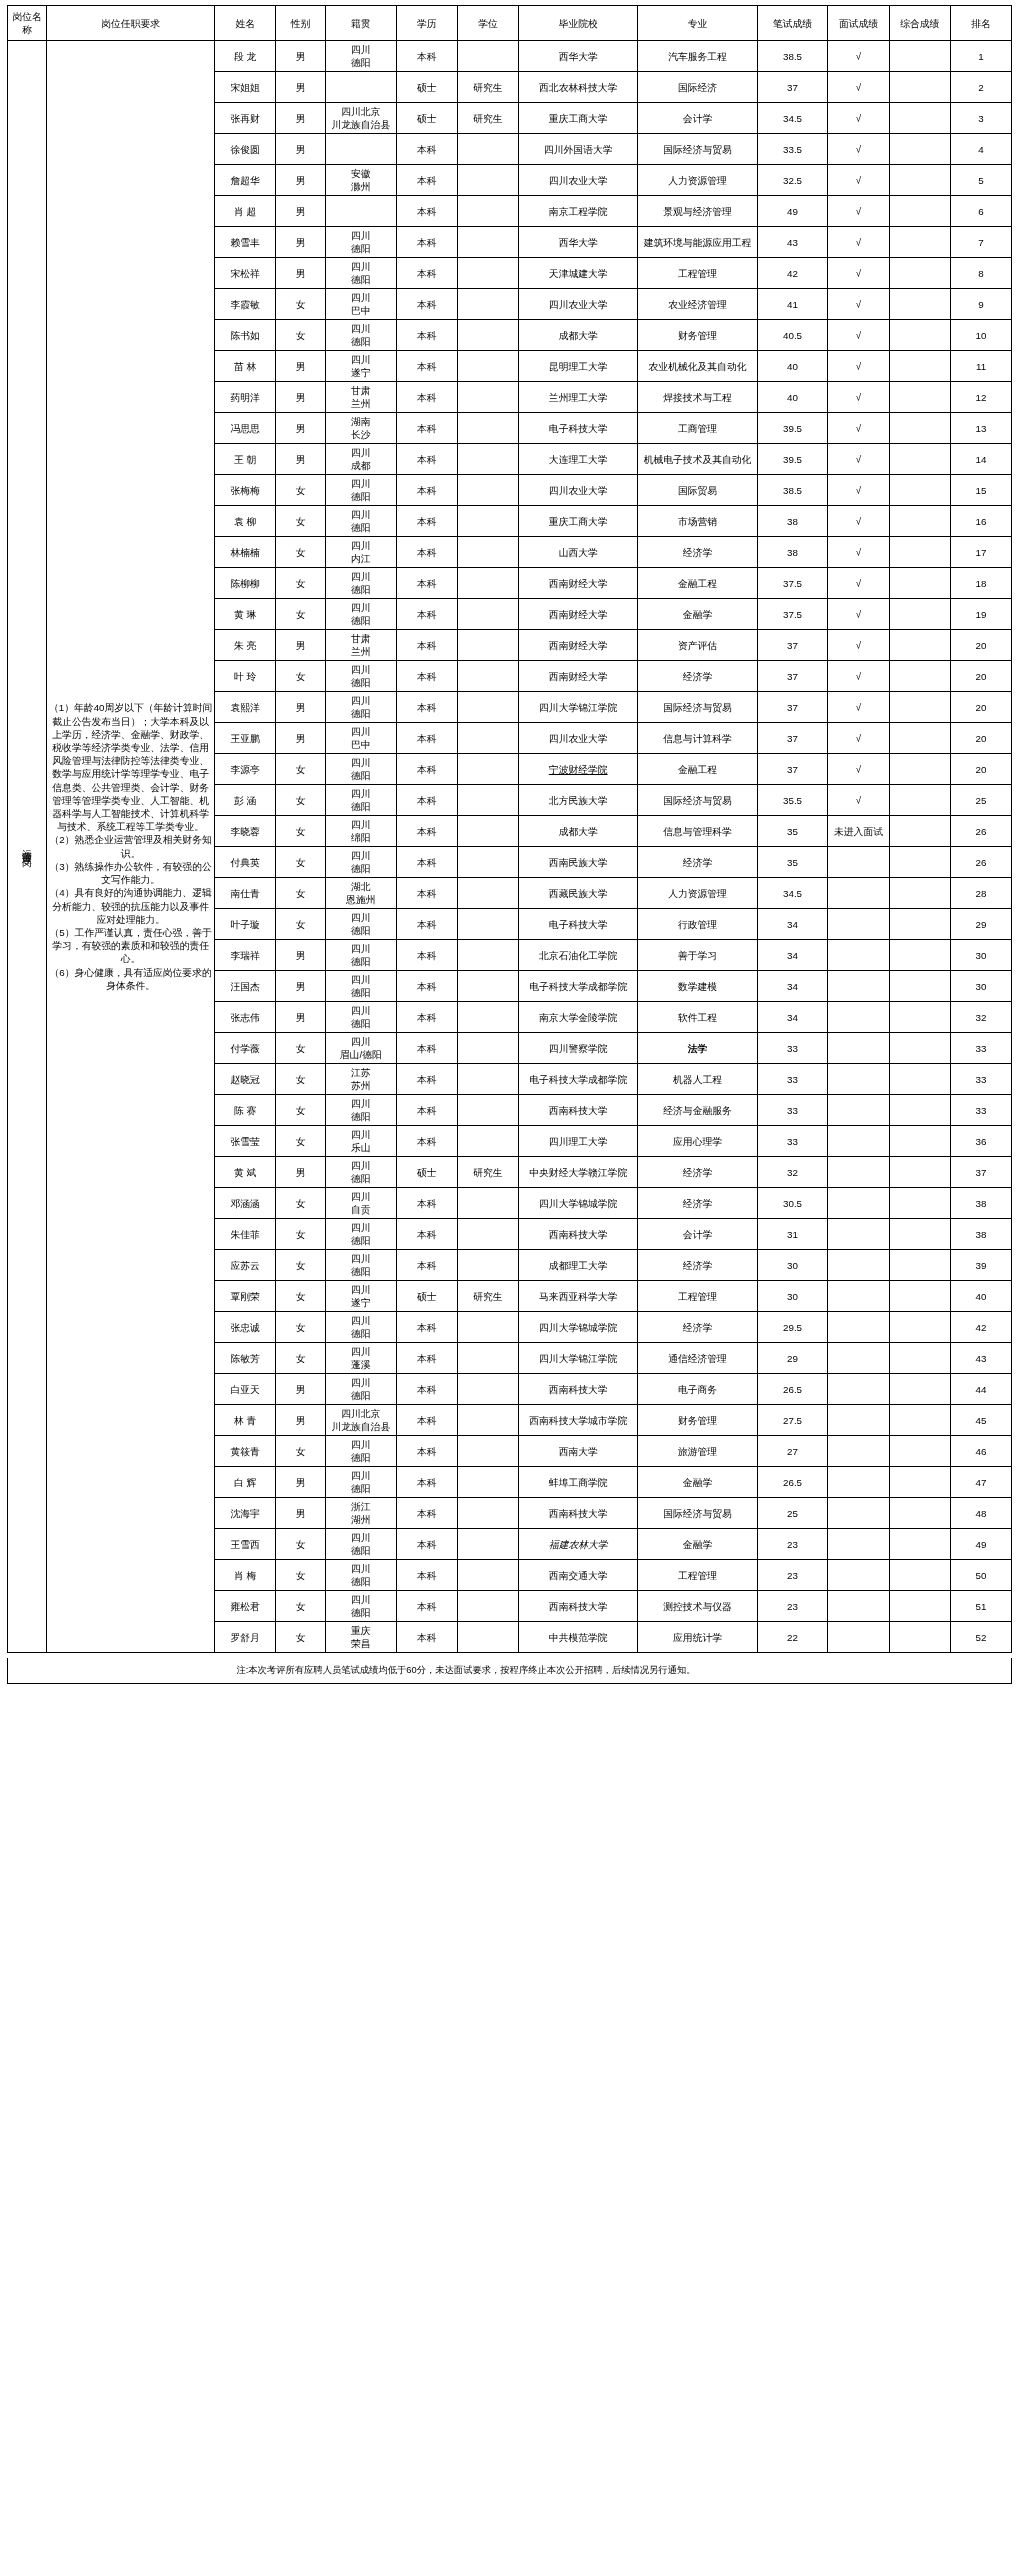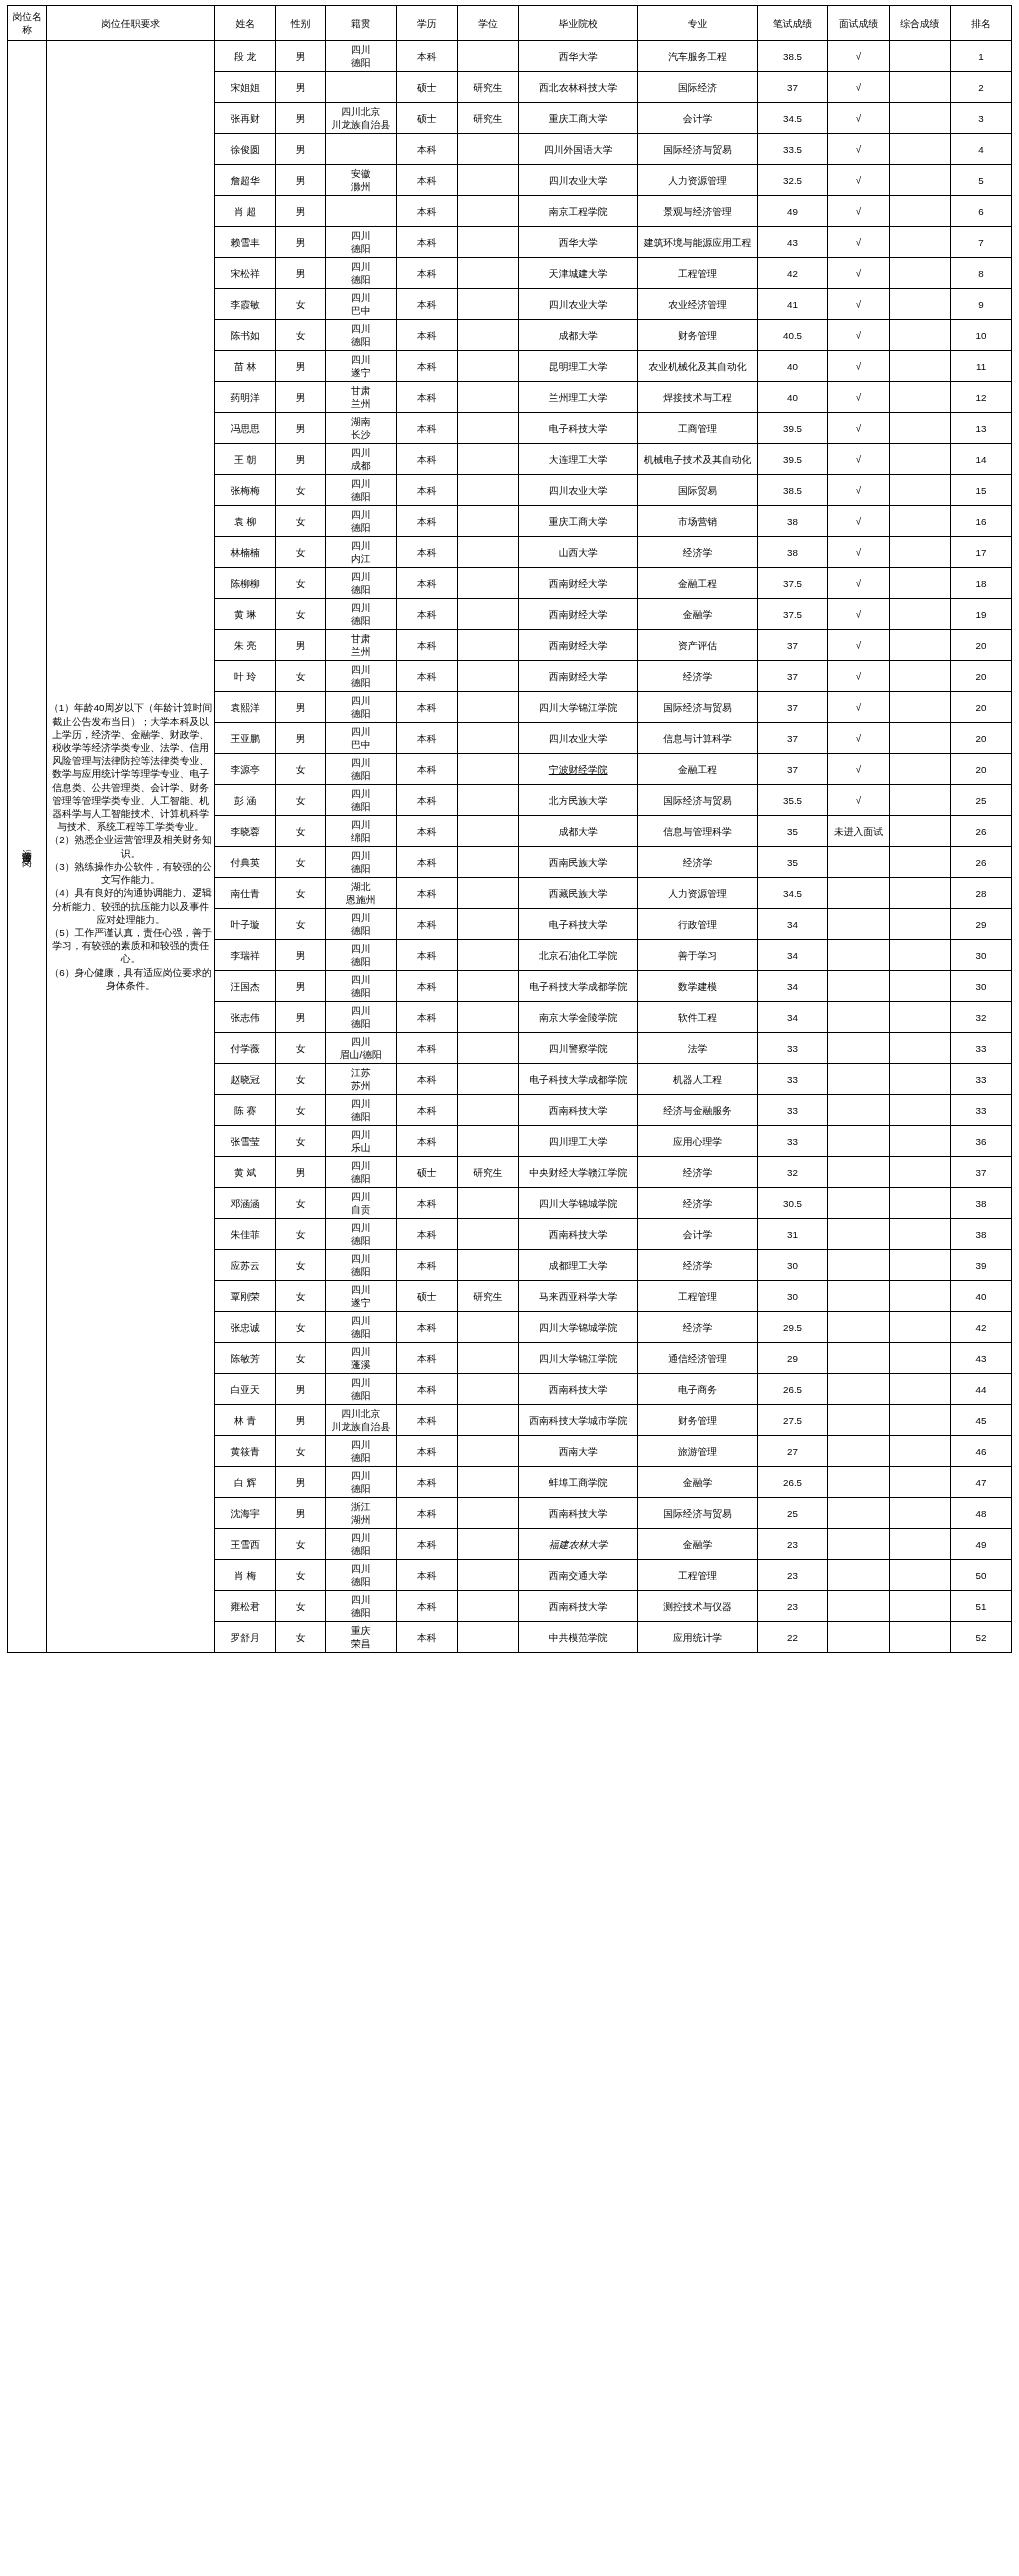--- a/index.html
+++ b/index.html
@@ -555,21 +555,21 @@
           <td class="col-rank row-cell" style="white-space: pre-line;">32</td>
         </tr>
         <tr>
           <td class="col-name row-cell" style="white-space: pre-line;">付学薇</td>
           <td class="col-sex row-cell" style="white-space: pre-line;">女</td>
           <td class="col-native row-cell" style="white-space: pre-line;">四川
 眉山/德阳</td>
           <td class="col-edu row-cell" style="white-space: pre-line;">本科</td>
           <td class="col-degree row-cell" style="white-space: pre-line;"></td>
           <td class="col-school row-cell" style="white-space: pre-line;">四川警察学院</td>
-          <td class="col-major row-cell" style="white-space: pre-line;">法学</td>
+          <td class="col-major row-cell" style="white-space: pre-line; font-weight: bold;">法学</td>
           <td class="col-written row-cell" style="white-space: pre-line;">33</td>
           <td class="col-inter row-cell" style="white-space: pre-line;"></td>
           <td class="col-total row-cell" style="white-space: pre-line;"></td>
           <td class="col-rank row-cell" style="white-space: pre-line;">33</td>
         </tr>
         <tr>
           <td class="col-name row-cell" style="white-space: pre-line;">赵晓冠</td>
           <td class="col-sex row-cell" style="white-space: pre-line;">女</td>
           <td class="col-native row-cell" style="white-space: pre-line;">江苏
 苏州</td>
@@ -830,14 +830,17 @@
           <td class="col-school row-cell" style="white-space: pre-line;">中共模范学院</td>
           <td class="col-major row-cell" style="white-space: pre-line;">应用统计学</td>
           <td class="col-written row-cell" style="white-space: pre-line;">22</td>
           <td class="col-inter row-cell" style="white-space: pre-line;"></td>
           <td class="col-total row-cell" style="white-space: pre-line;"></td>
           <td class="col-rank row-cell" style="white-space: pre-line;">52</td>
         </tr>
       </tbody>
   </table>
 
+  <div class="note">
+    <div class="note-inner">注:本次考评所有应聘人员笔试成绩均低于60分，未达面试要求，按程序终止本次公开招聘，后续情况另行通知。</div>
+  </div>
 </div>
 
 
 </body></html>

